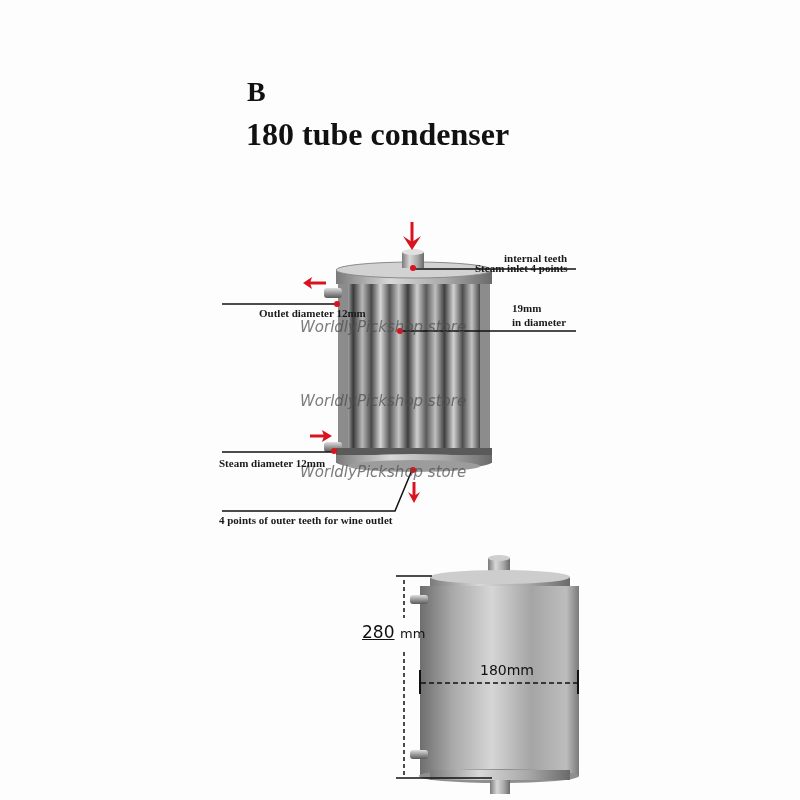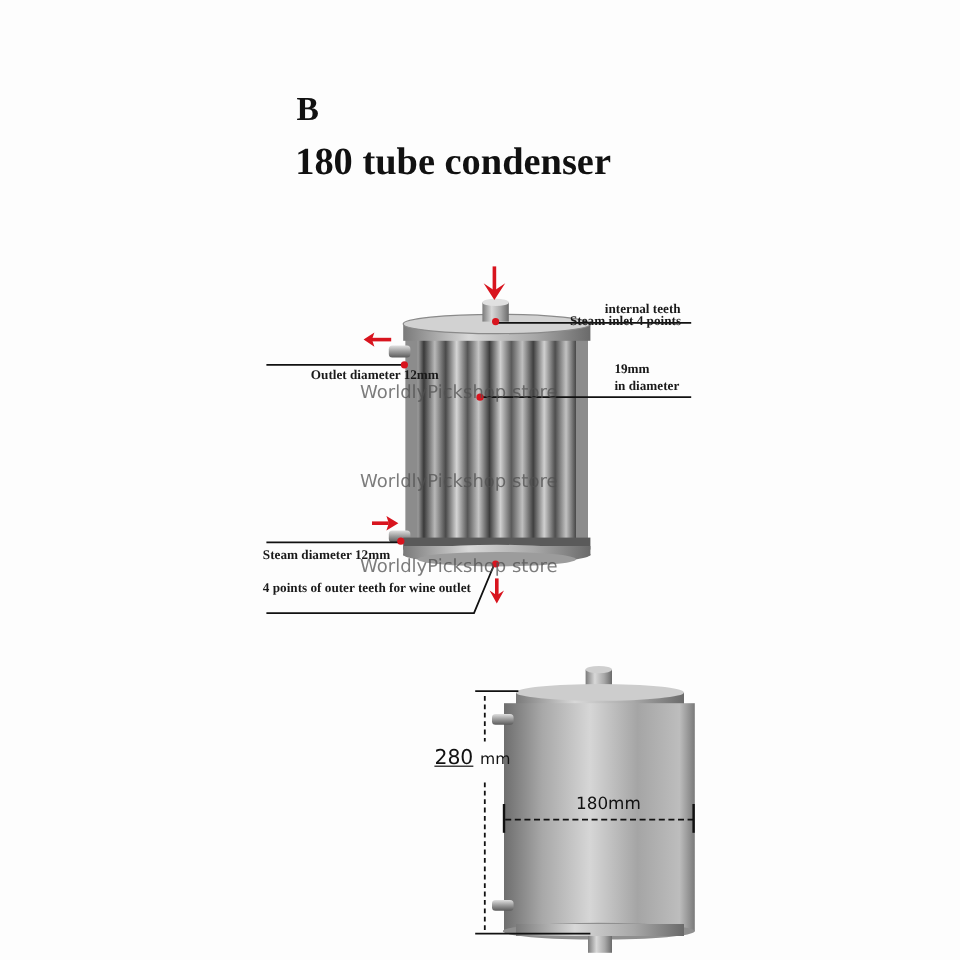--- a/index.html
+++ b/index.html
@@ -15,21 +15,21 @@
   }
   .title-main {
     left: 246px; top: 118px; font-size: 32px; font-weight: bold; color: #111;
     line-height: 1; white-space: nowrap;
   }
   .label {
     font-size: 11px; font-weight: bold; color: #1a1a1a; line-height: 13px; white-space: nowrap;
   }
   .watermark {
     font-family: "DejaVu Sans", "Liberation Sans", sans-serif;
-    font-size: 15px; color: rgba(80,80,80,0.75); white-space: nowrap; letter-spacing: 0;
+    font-size: 15px; color: rgba(80,80,80,0.75); white-space: nowrap; letter-spacing: 0; font-style: italic;
   }
   .dim-text {
     font-family: "DejaVu Sans", "Liberation Sans", sans-serif; color: #111; white-space: nowrap;
   }
   svg { position: absolute; left: 0; top: 0; }
 </style>
 </head>
 <body>
 
 <div class="abs title-letter">B</div>
@@ -162,17 +162,17 @@
 <div class="abs watermark" style="left:300px; top:318px;">WorldlyPickshop store</div>
 <div class="abs watermark" style="left:300px; top:392px;">WorldlyPickshop store</div>
 <div class="abs watermark" style="left:300px; top:463px;">WorldlyPickshop store</div>
 
 <div class="abs label" style="left:475px; top:237px;margin-top:25px;">Steam inlet 4 points</div>
 <div class="abs label" style="left:477px; top:252px;margin-left:27px;">internal teeth</div>
 <div class="abs label" style="left:215px; top:307px;margin-left:44px;">Outlet diameter 12mm</div>
 <div class="abs label" style="left:512px; top:302px;">19mm</div>
 <div class="abs label" style="left:512px; top:316px;">in diameter</div>
 <div class="abs label" style="left:219px; top:457px;">Steam diameter 12mm</div>
-<div class="abs label" style="left:219px; top:484px;">4 points of outer teeth for wine outlet</div>
+<div class="abs label" style="left:219px; top:514px;">4 points of outer teeth for wine outlet</div>
 
 <div class="abs dim-text" style="left:362px; top:622px; font-size:17px;text-decoration:underline;">280</div>
 <div class="abs dim-text" style="left:400px; top:626px; font-size:13px;text-align:center;">mm</div>
 <div class="abs dim-text" style="left:480px; top:662px; font-size:14px;">180mm</div>
 
 </body></html>

